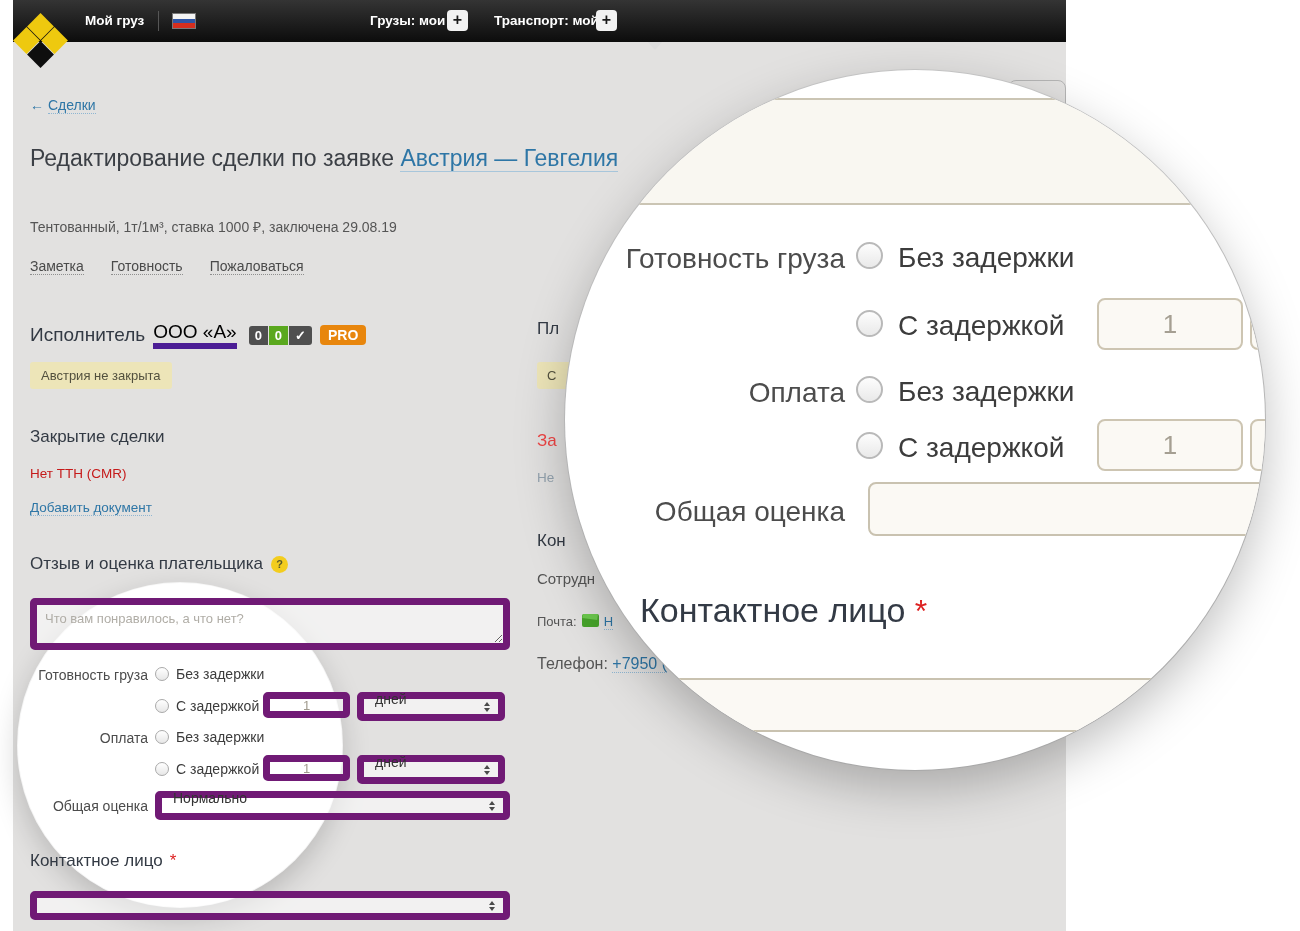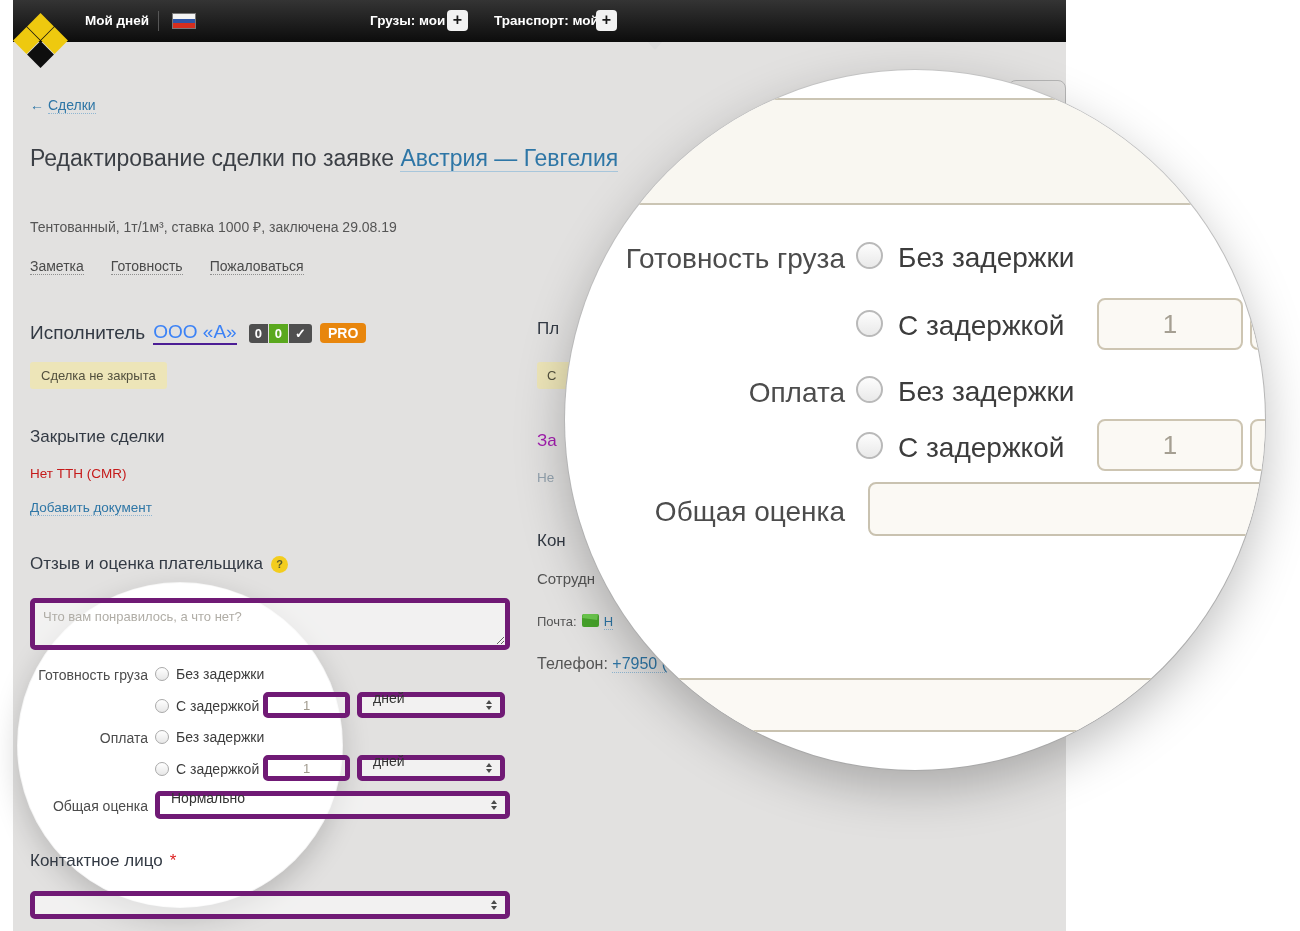--- a/index.html
+++ b/index.html
@@ -48,40 +48,40 @@
   .dotted-blue { border-bottom:1px dotted #8fb6d2; }
 
   #back { left:30px; top:97px; font-size:14px; z-index:2;}
   #page-title { left:30px; top:145px; font-size:23px; color:#3b3f45; z-index:2; white-space:nowrap;}
   #page-title a { color:#2e76a6; text-decoration:none; border-bottom:1px solid #a8c6db; }
   #subtitle { left:30px; top:217px; font-size:14px; color:#555; z-index:2;}
   #actions { left:30px; top:258px; font-size:14px; z-index:2; display:flex; gap:27px;}
   #actions span { color:#4a4a4a; border-bottom:1px dotted #8f8f8f; cursor:pointer;}
 
   #performer { left:30px; top:321px; font-size:19px; z-index:2; display:flex; align-items:center; gap:8px;}
-  #performer .name { color:#3b82f6; border-bottom:2px solid #4c1d95; cursor:pointer;}
+  #performer .name { color:#000000; border-bottom:6px solid #4c1d95; cursor:pointer;}
   .mini-badges { display:flex; gap:1px; margin-left:4px;}
   .mini-badges span { font-size:13px; font-weight:700; color:#fff; padding:2px 6px;}
   .mb-dark { background:#4f4f4f; } .mb-green{ background:#5aa81e; }
   .mb-first{ border-radius:3px 0 0 3px;} .mb-last{ border-radius:0 3px 3px 0;}
   .pro-badge { background:#e8860d; color:#fff; font-size:14px; font-weight:700;
                border-radius:4px; padding:2px 8px; }
   #status-badge { left:30px; top:362px; background:#ede5b8; color:#52503e; font-size:13px;
                   padding:6px 11px; border-radius:3px; z-index:2;}
 
   .sec-head { font-size:17px; color:#333a44; z-index:2;}
   #closing-head { left:30px; top:427px; }
   #closing-error { left:30px; top:466px; font-size:13.5px; color:#c51a1a; z-index:2;}
   #add-doc { left:30px; top:500px; font-size:13.5px; z-index:2; cursor:pointer;}
   #review-head { left:30px; top:554px; display:flex; align-items:center; gap:8px;}
   .help-icon { width:17px; height:17px; border-radius:50%; background:#f3cd1e; color:#5a5a2a;
                font-size:11px; font-weight:700; text-align:center; line-height:17px; }
 
   
-  .fld { background:rgba(255,255,255,.55); border:5px solid #701a75; border-radius:5px; }
+  .fld { background:rgba(255,255,255,.55); border:7px solid #701a75; border-radius:5px; }
   #review-textarea { left:30px; top:598px; width:480px; height:52px; resize:vertical;
                      font-family:"Liberation Sans",sans-serif; font-size:13px; color:#444;
                      padding:6px 8px; outline:none; z-index:10;}
   #review-textarea::placeholder { color:#b0ada6; }
 
   .form-label { width:118px; text-align:right; font-size:14px; color:#4c4c4c; z-index:10;}
   .radio { width:14px; height:14px; border-radius:50%; border:1px solid #a9a9a9;
            background:linear-gradient(#ffffff,#e7e7e7); z-index:10;}
   .radio-label { font-size:14px; color:#3c3c3c; z-index:10;}
   .num-input { width:87px; height:26px; text-align:center; font-size:13px; color:#a09a8e;
@@ -95,21 +95,21 @@
 
   #contact-head { left:30px; top:851px; display:flex; gap:7px;}
   .req { color:#d22; }
   #contact-select { left:30px; top:891px; width:480px; height:28px; }
 
   
   .rc { left:537px; z-index:2; }
   #rc-head { top:319px; font-size:17px; color:#333a44;}
   #rc-badge { top:362px; background:#ede5b8; color:#52503e; font-size:13px;
               padding:6px 10px; border-radius:3px; width:46px;}
-  #rc-closing { top:431px; font-size:17px; color:#a21caf;}
+  #rc-closing { top:431px; font-size:17px; color:#ef4444;}
   #rc-error { top:470px; font-size:13.5px; color:#93a2ae;}
   #rc-contacts { top:531px; font-size:17px; color:#333a44;}
   #rc-emp { top:570px; font-size:15px; color:#555;}
   #rc-mail { top:614px; font-size:13px; color:#555; display:flex; align-items:flex-start; gap:5px;}
   #rc-phone { top:655px; font-size:16px; color:#555;}
   .mail-icon { display:inline-block; position:relative; width:17px; height:13px;
                background:#46a32a; border-radius:2px; overflow:hidden;}
   .mail-icon::before { content:""; position:absolute; left:1px; top:-6px; width:15px; height:11px;
                        background:#6cc94e; transform:rotate(8deg);}
 
@@ -144,21 +144,21 @@
 
 <div id="window" class="abs"></div>
 
 <div id="topbar" class="abs"></div>
 <div id="logo" class="abs">
   <span class="d-top"></span>
   <span class="d-left"></span>
   <span class="d-right"></span>
   <span class="d-bottom"></span>
 </div>
-<div class="abs bar-link" style="left:85px;z-index:5;">Мой дней</div>
+<div class="abs bar-link" style="left:85px;z-index:5;">Мой груз</div>
 <div class="abs bar-sep" style="z-index:5;"></div>
 <div class="abs flag" style="z-index:5;">
   <i class="f-w"></i>
     <i class="f-b"></i>
     <i class="f-r"></i>
 </div>
 <div class="abs bar-link" style="left:370px;z-index:5;">Грузы: мои</div>
 <div class="abs plus-btn" style="left:447px;z-index:5;">+</div>
 <div class="abs bar-link" style="left:494px;z-index:5;">Транспорт: мой</div>
 <div class="abs plus-btn" style="left:596px;z-index:5;">+</div>
@@ -193,21 +193,21 @@
 <div id="performer" class="abs">
   <span class="h-dark">Исполнитель</span>
   <span class="name">ООО «А»</span>
   <span class="mini-badges">
     <span class="mb-dark mb-first">0</span>
     <span class="mb-green">0</span>
     <span class="mb-dark mb-last">✓</span>
   </span>
   <span class="pro-badge">PRO</span>
 </div>
-<div id="status-badge" class="abs">Сделка не закрыта</div>
+<div id="status-badge" class="abs">Австрия не закрыта</div>
 
 <div id="closing-head" class="abs sec-head">Закрытие сделки</div>
 <div id="closing-error" class="abs">Нет ТТН (CMR)</div>
 <div id="add-doc" class="abs lnk-blue dotted-blue">Добавить документ</div>
 
 <div id="review-head" class="abs sec-head">
   <span>Отзыв и оценка плательщика</span>
   <span class="help-icon">?</span>
 </div>
 <textarea id="review-textarea" class="abs fld" placeholder="Что вам понравилось, а что нет?" style=""></textarea>
@@ -299,14 +299,18 @@
   <div class="abs lens-rlabel" style="top:306px;">Без задержки</div>
 
   <div class="abs lens-radio" style="top:362px;"></div>
   <div class="abs lens-rlabel" style="top:362px;">С задержкой</div>
   <div class="abs lens-input" style="top:349px;">1</div>
   <div class="abs lens-sliver" style="top:349px;"></div>
 
   <div class="abs lens-label" style="top:426px;">Общая оценка</div>
   <div class="abs lens-field" style="left:303px;top:412px;width:420px;height:54px;"></div>
 
+  <div class="abs lens-head">
+    <span>Контактное лицо</span>
+    <span class="req">*</span>
+  </div>
   <div class="abs lens-field" style="left:-5px;top:608px;width:700px;height:54px;"></div>
 </div>
 
 </body></html>

